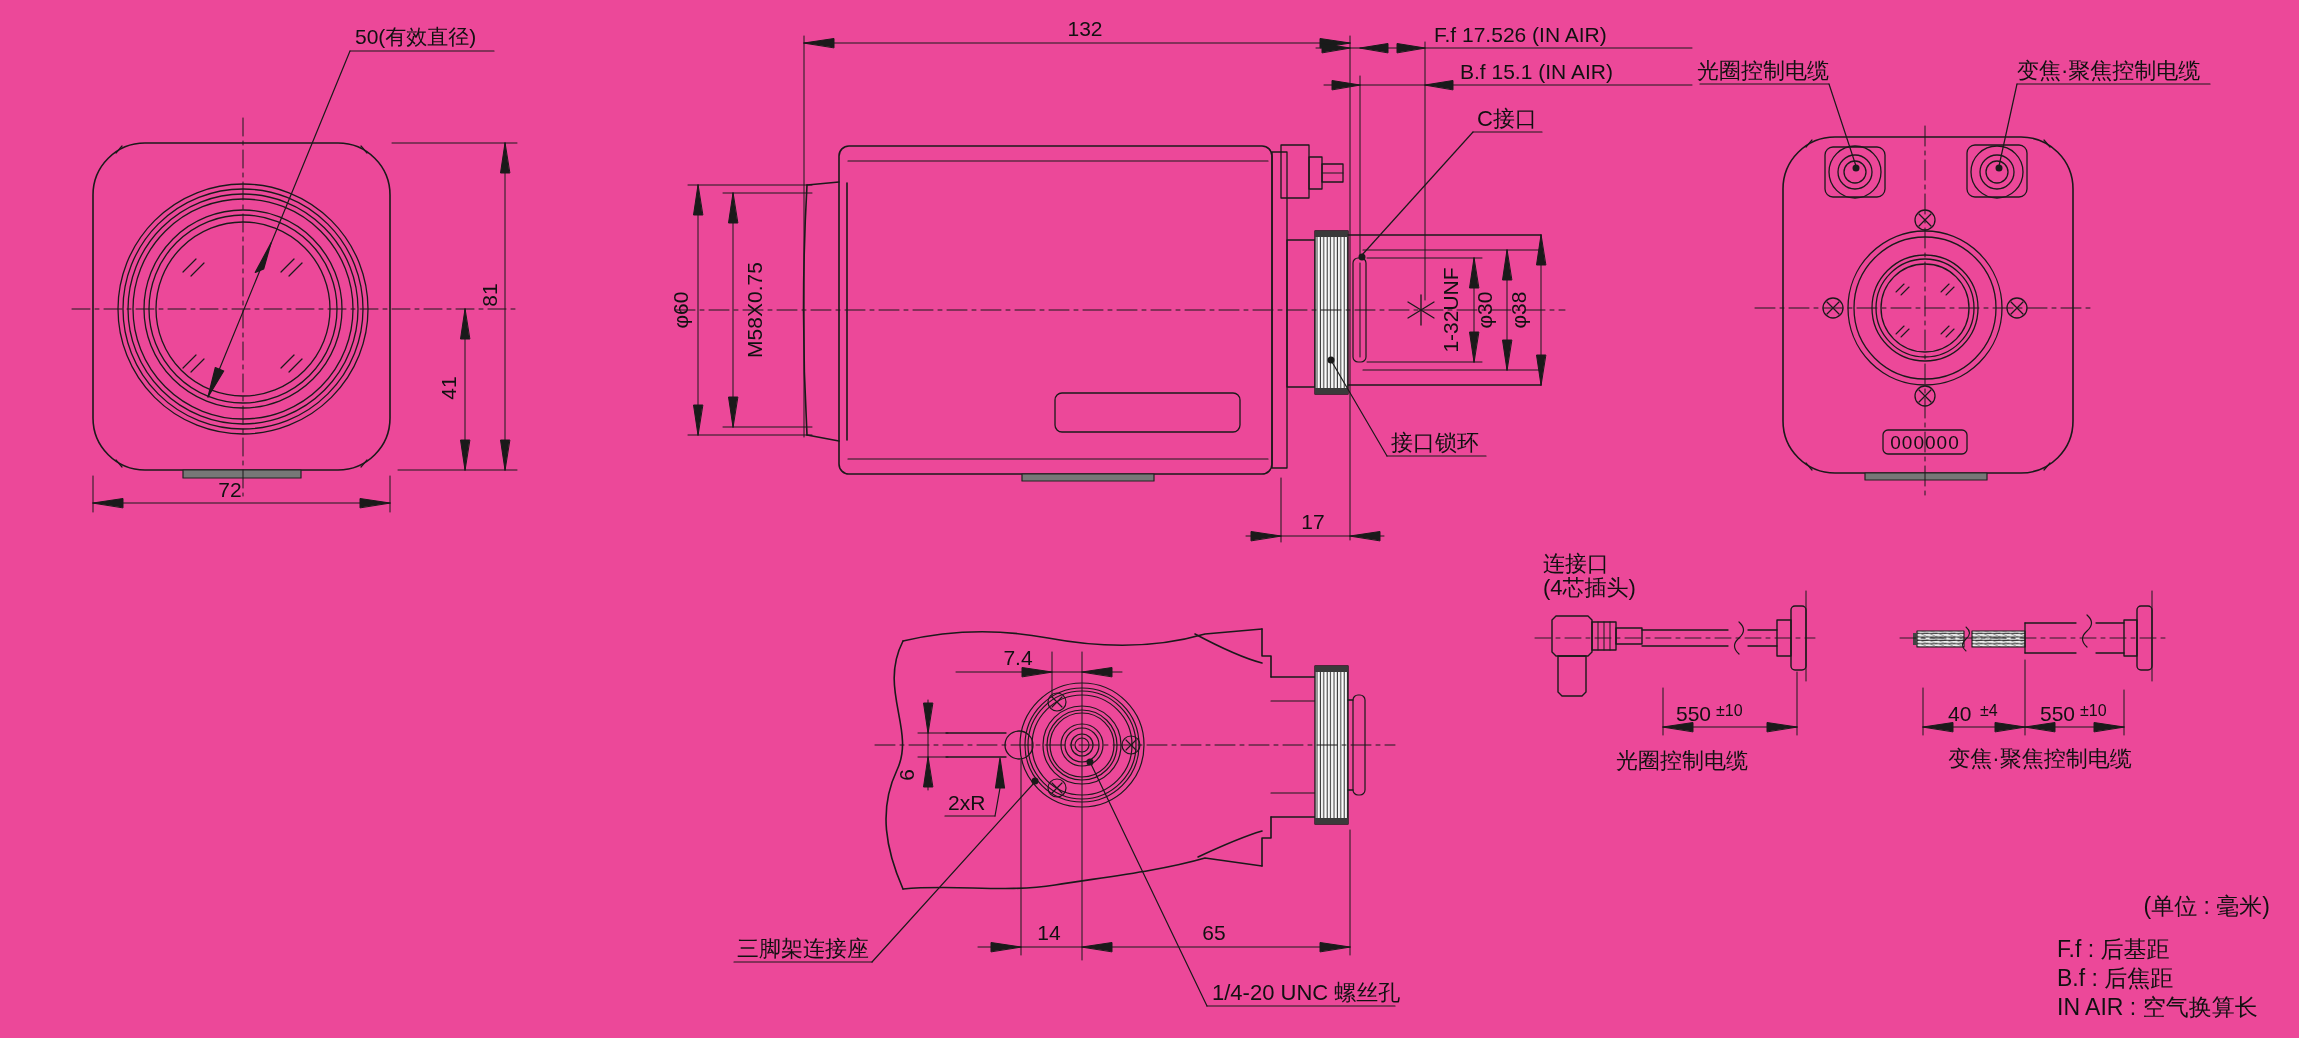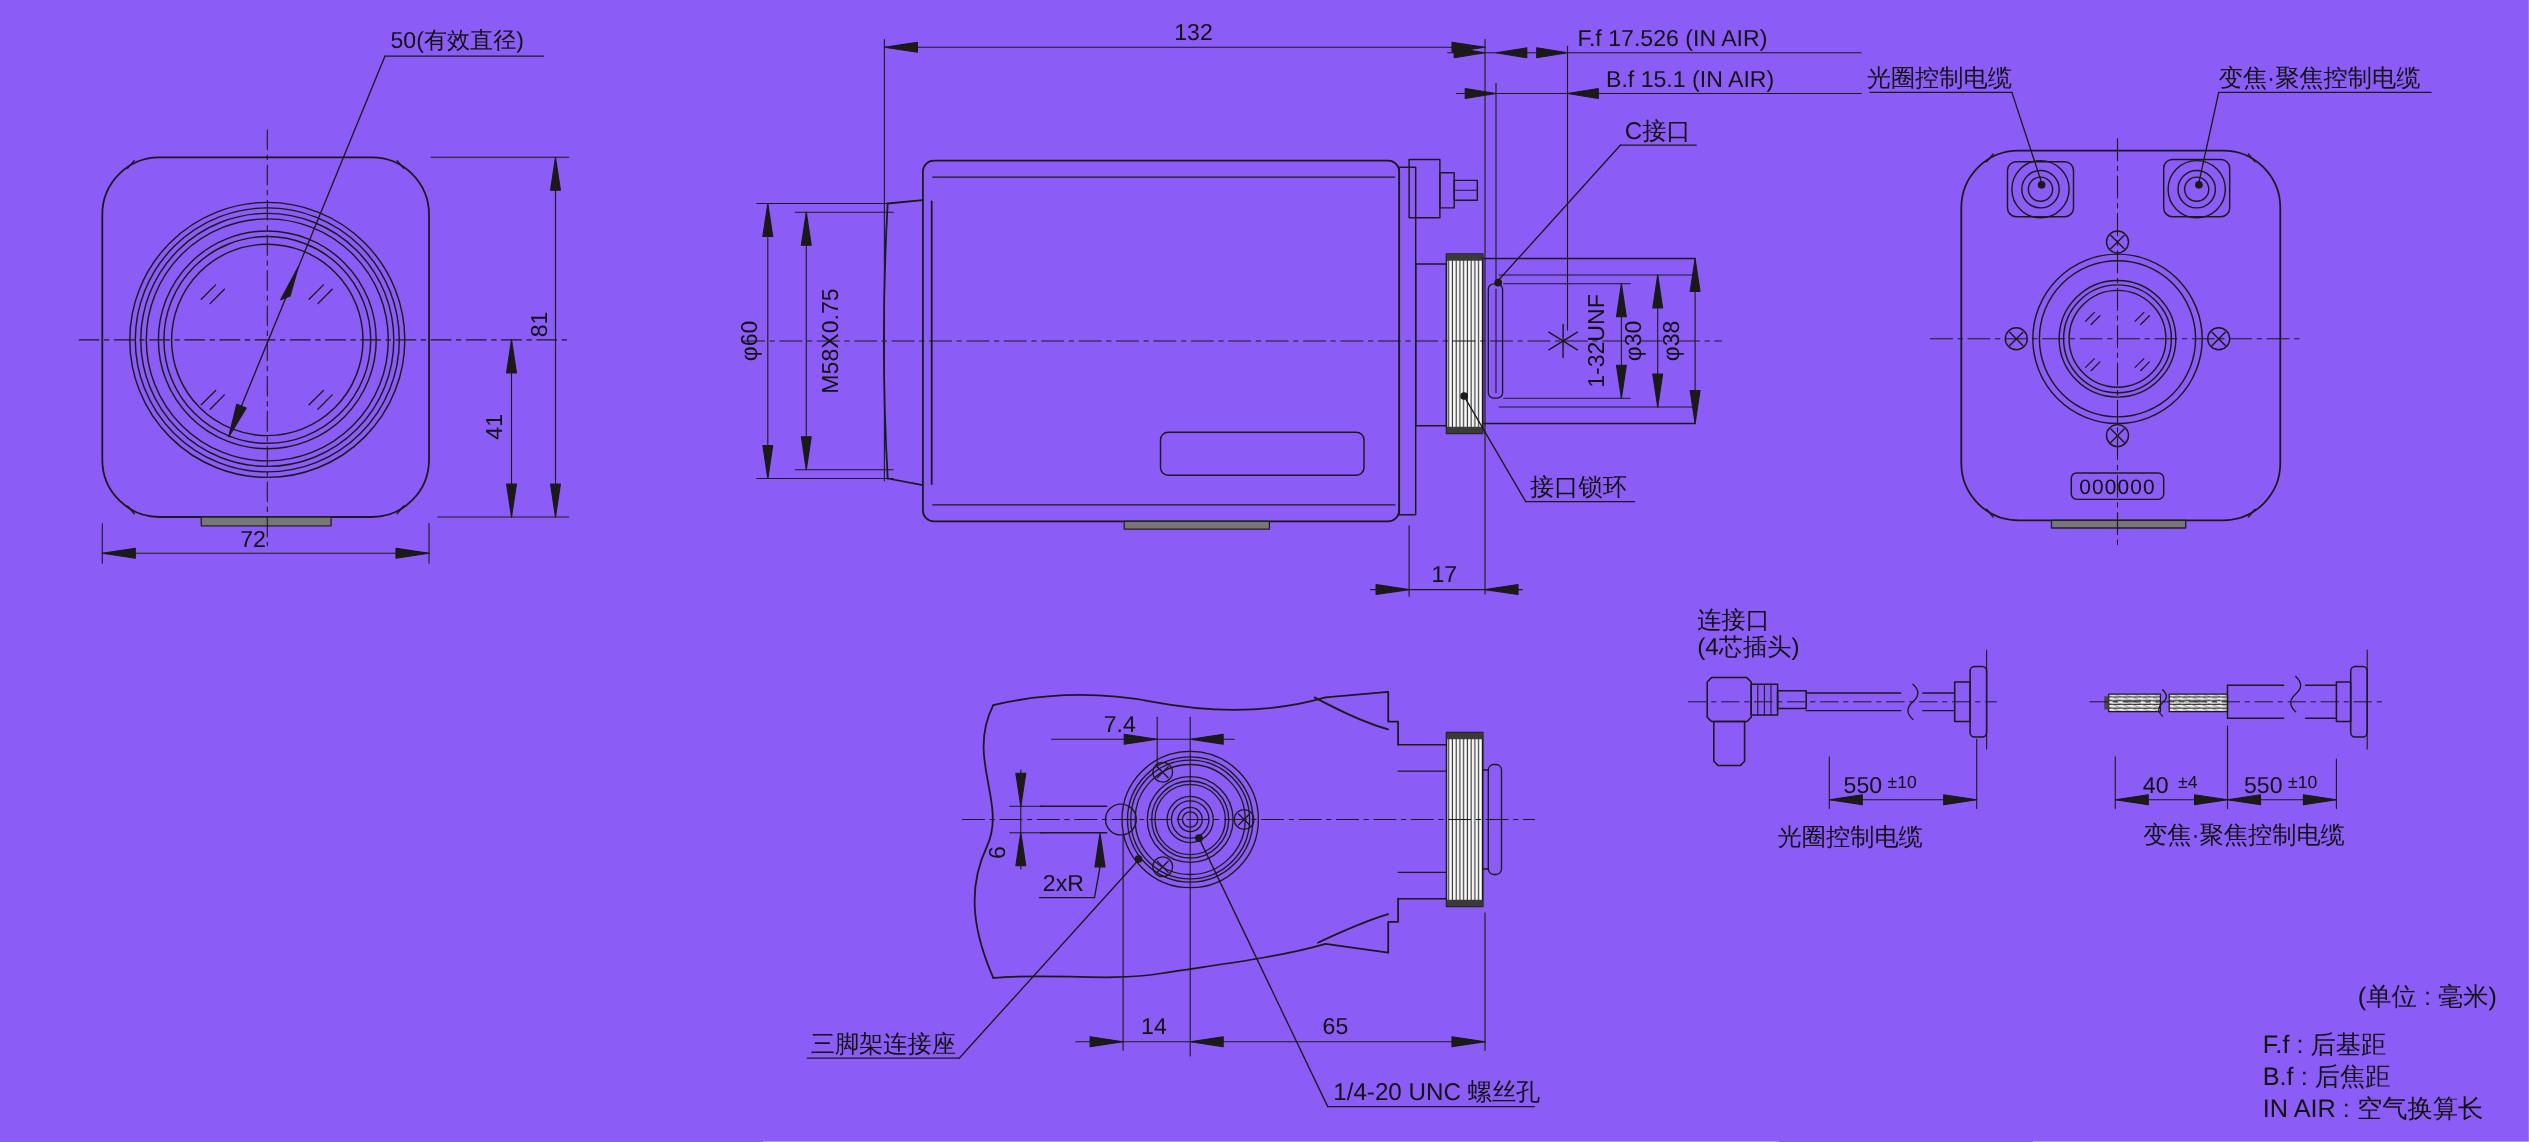--- a/index.html
+++ b/index.html
@@ -1,17 +1,17 @@
 <!DOCTYPE html>
 <html><head>
 <meta charset="utf-8">
 <style>
   html,body{margin:0;padding:0;background:#ffffff;}
   body{font-family:"Liberation Sans","DejaVu Sans",sans-serif;}
-  .canvas{position:relative;width:2299px;height:1038px;background:#8b5cf6;overflow:hidden;}
+  .canvas{position:relative;width:2299px;height:1038px;background:#ec4899;overflow:hidden;}
   svg text{fill:#111;}
   .t21{font-size:21px;}
   .t16{font-size:16px;}
   .t22{font-size:22px;}
   .t23{font-size:23px;}
   .t19{font-size:19px;letter-spacing:1px;}
   .mid{text-anchor:middle;}
   .end{text-anchor:end;}
 </style>
 </head>

